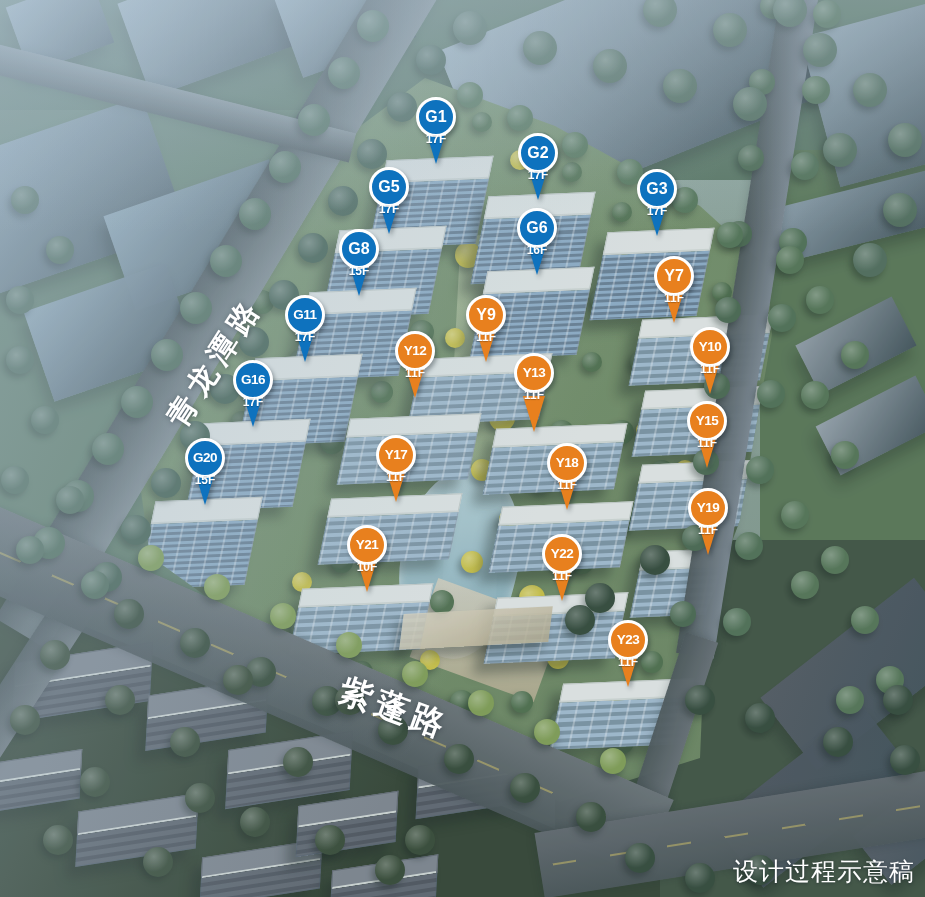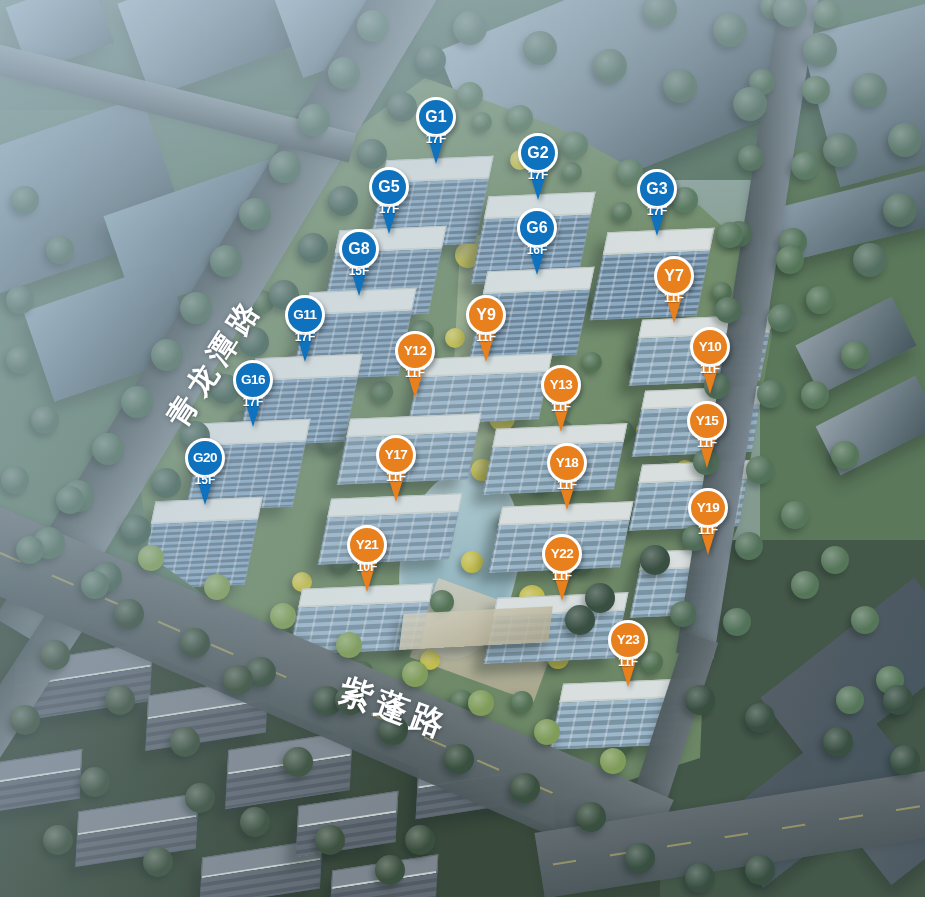--- a/index.html
+++ b/index.html
@@ -493,21 +493,21 @@
         <div class="pin-tail"></div>
         <div class="pin-floor">17F</div>
       </div>
       <div class="pin" style="left: 415px; top: 398px; --c: #E8801E;">
         <div class="pin-head small">
           <span>Y12</span>
         </div>
         <div class="pin-tail"></div>
         <div class="pin-floor">11F</div>
       </div>
-      <div class="pin" style="left: 561px; top: 432px; --c: #E8801E;">
+      <div class="pin" style="left: 534px; top: 432px; gap: 12px; --c: #E8801E;">
         <div class="pin-head small">
           <span>Y13</span>
         </div>
         <div class="pin-tail"></div>
         <div class="pin-floor">11F</div>
       </div>
       <div class="pin" style="left: 707px; top: 468px; --c: #E8801E;">
         <div class="pin-head small">
           <span>Y15</span>
         </div>
@@ -559,13 +559,14 @@
       <div class="pin" style="left: 628px; top: 687px; --c: #E8801E;">
         <div class="pin-head small">
           <span>Y23</span>
         </div>
         <div class="pin-tail"></div>
         <div class="pin-floor">11F</div>
       </div>
     </div>
   <div class="road-label" id="rl-qlt">青龙潭路</div>
   <div class="road-label" id="rl-zp">紫蓬路</div>
+  <div id="caption">设计过程示意稿</div>
 </div>
 
 </body></html>

